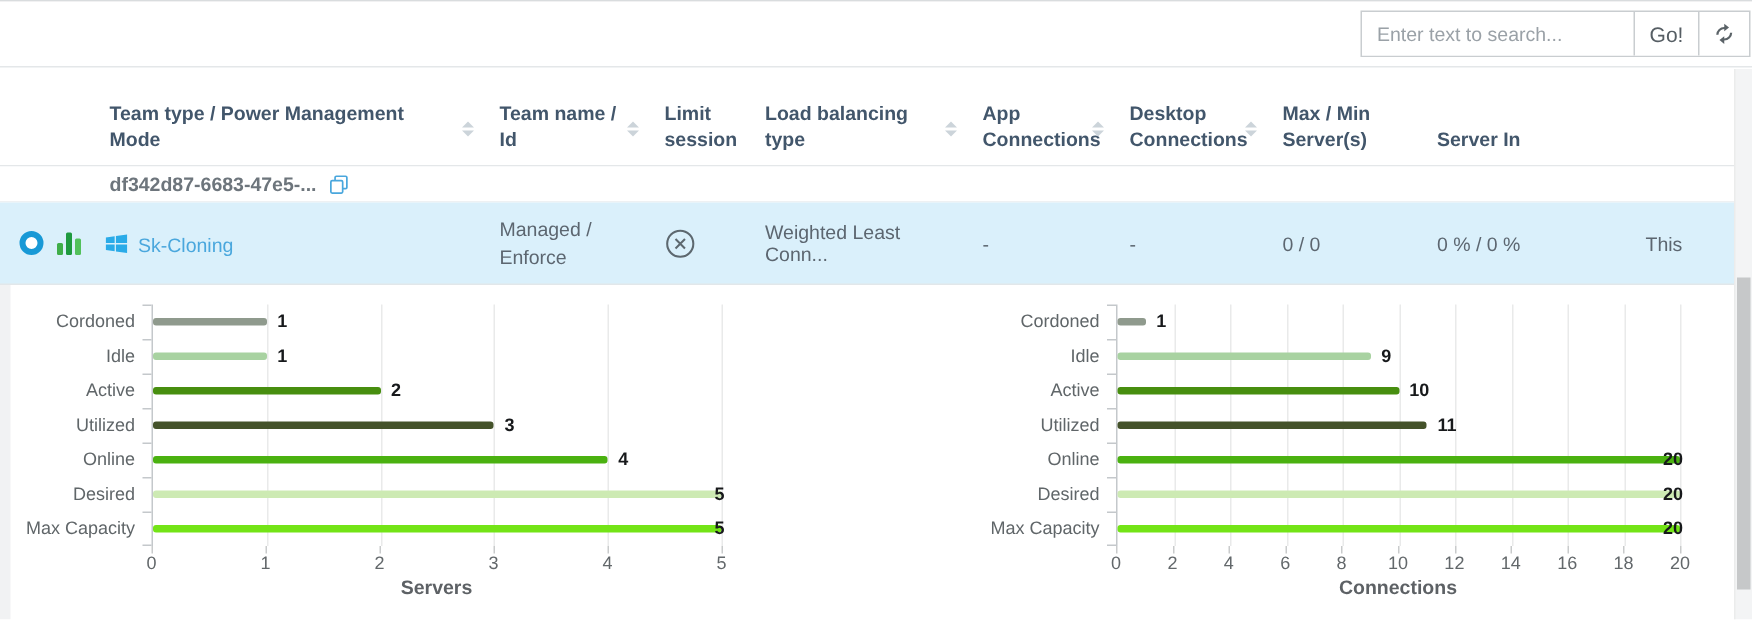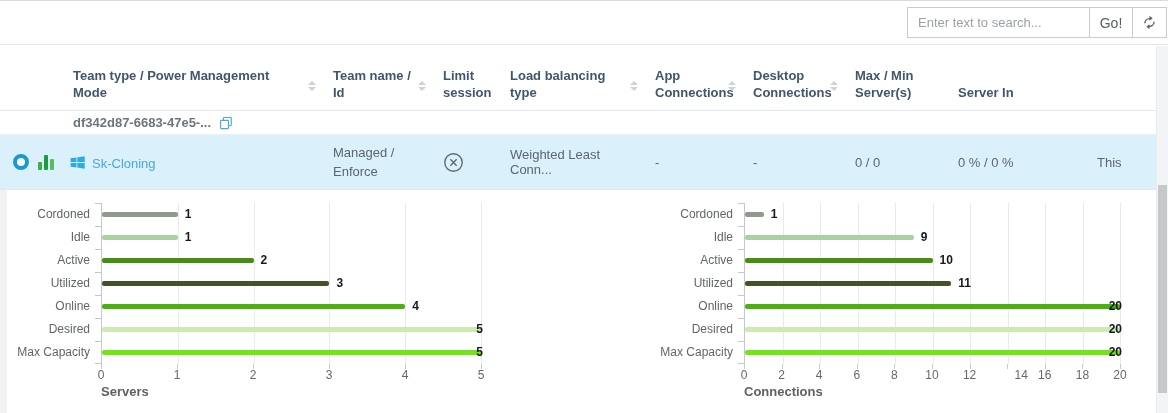--- a/index.html
+++ b/index.html
@@ -58,21 +58,21 @@
   .c-label { height:23px; line-height:23px; text-align:right; padding-right:11px; font-size:12px; color:#606669; white-space:nowrap; }
   .c-plot { position:relative; border-left:1px solid #c4c8cb; }
   .c-grid { position:absolute; top:0; bottom:0; width:1px; background:#e9eaea; }
   .c-row { height:23px; position:relative; }
   .c-bar { position:absolute; left:0; top:9px; height:5px; border-radius:2px; }
   .c-val { position:absolute; top:4px; font-size:12px; font-weight:bold; color:#17191b; white-space:nowrap; }
   .c-stub { position:absolute; left:-7px; width:6px; height:1px; background:#c4c8cb; }
   .c-ticks { position:relative; height:17px; }
   .c-tickstub { position:absolute; top:0; width:1px; height:5px; background:#c9cbcc; }
   .c-tick { position:absolute; top:4px; transform:translateX(-50%); font-size:12px; color:#63686b; }
-  .c-xlabel { font-weight:bold; font-size:13px; color:#5d6165; margin-top:3px; }
+  .c-xlabel { text-align:center; font-weight:bold; font-size:13px; color:#5d6165; margin-top:3px; }
 
   
   .vscroll { position:absolute; right:0; top:45px; bottom:0; width:12px; background:#f3f4f5; border-left:1px solid #ebecec; }
   .vscroll-thumb { position:absolute; left:1px; right:1px; top:139px; height:208px; background:#c6c8c9; }
 </style>
 </head>
 <body>
 
 <div class="topbar">
   <div class="search-group">
@@ -338,21 +338,21 @@
         <div class="c-tick" style="left: 20%;">4</div>
         <div class="c-tickstub" style="left: 30%;"></div>
         <div class="c-tick" style="left: 30%;">6</div>
         <div class="c-tickstub" style="left: 40%;"></div>
         <div class="c-tick" style="left: 40%;">8</div>
         <div class="c-tickstub" style="left: 50%;"></div>
         <div class="c-tick" style="left: 50%;">10</div>
         <div class="c-tickstub" style="left: 60%;"></div>
         <div class="c-tick" style="left: 60%;">12</div>
         <div class="c-tickstub" style="left: 70%;"></div>
-        <div class="c-tick" style="left: 70%; margin-left: 14px;">14</div>
+        <div class="c-tick" style="left: 70%;">14</div>
         <div class="c-tickstub" style="left: 80%;"></div>
         <div class="c-tick" style="left: 80%;">16</div>
         <div class="c-tickstub" style="left: 90%;"></div>
         <div class="c-tick" style="left: 90%;">18</div>
         <div class="c-tickstub" style="left: 100%;"></div>
         <div class="c-tick" style="left: 100%;">20</div>
       </div>
     <div class="c-xlabel">Connections</div>
   </div>
 </div>

